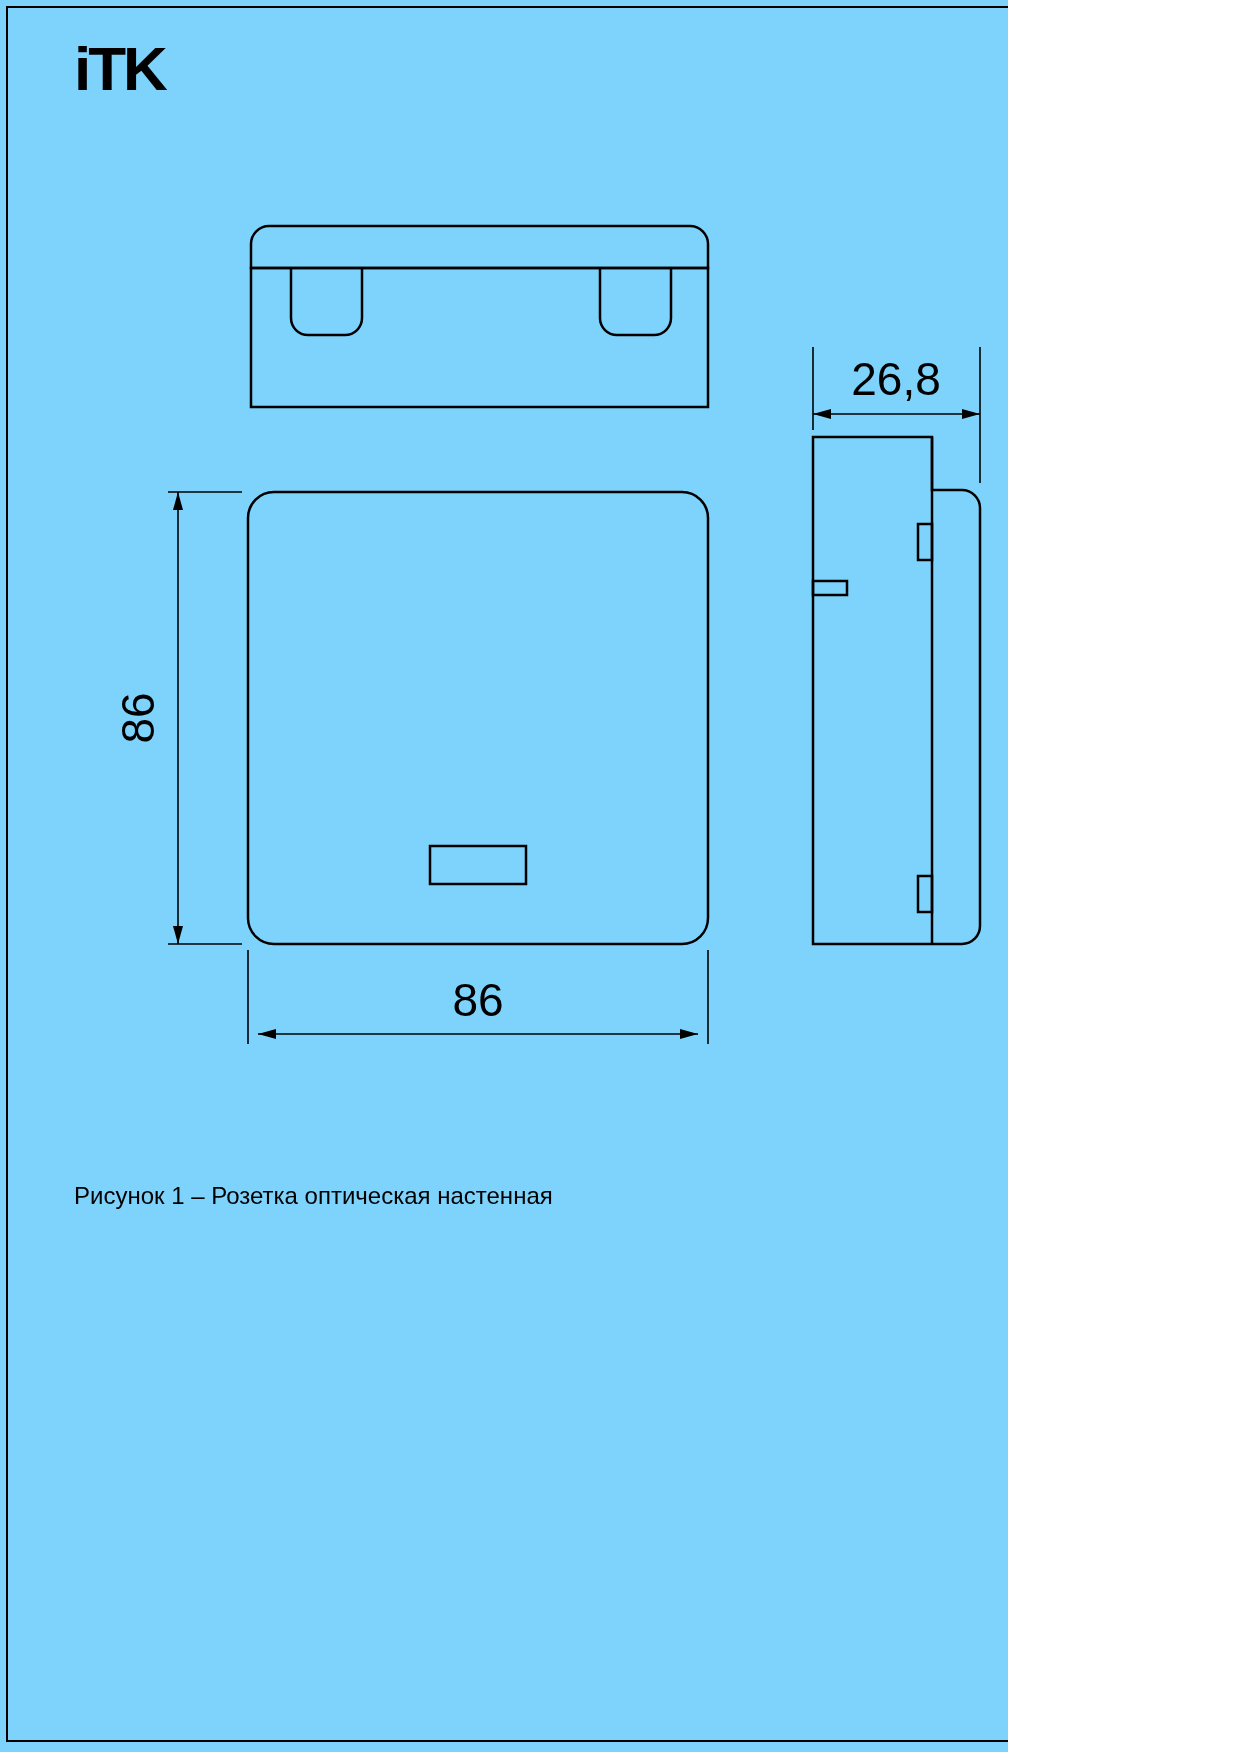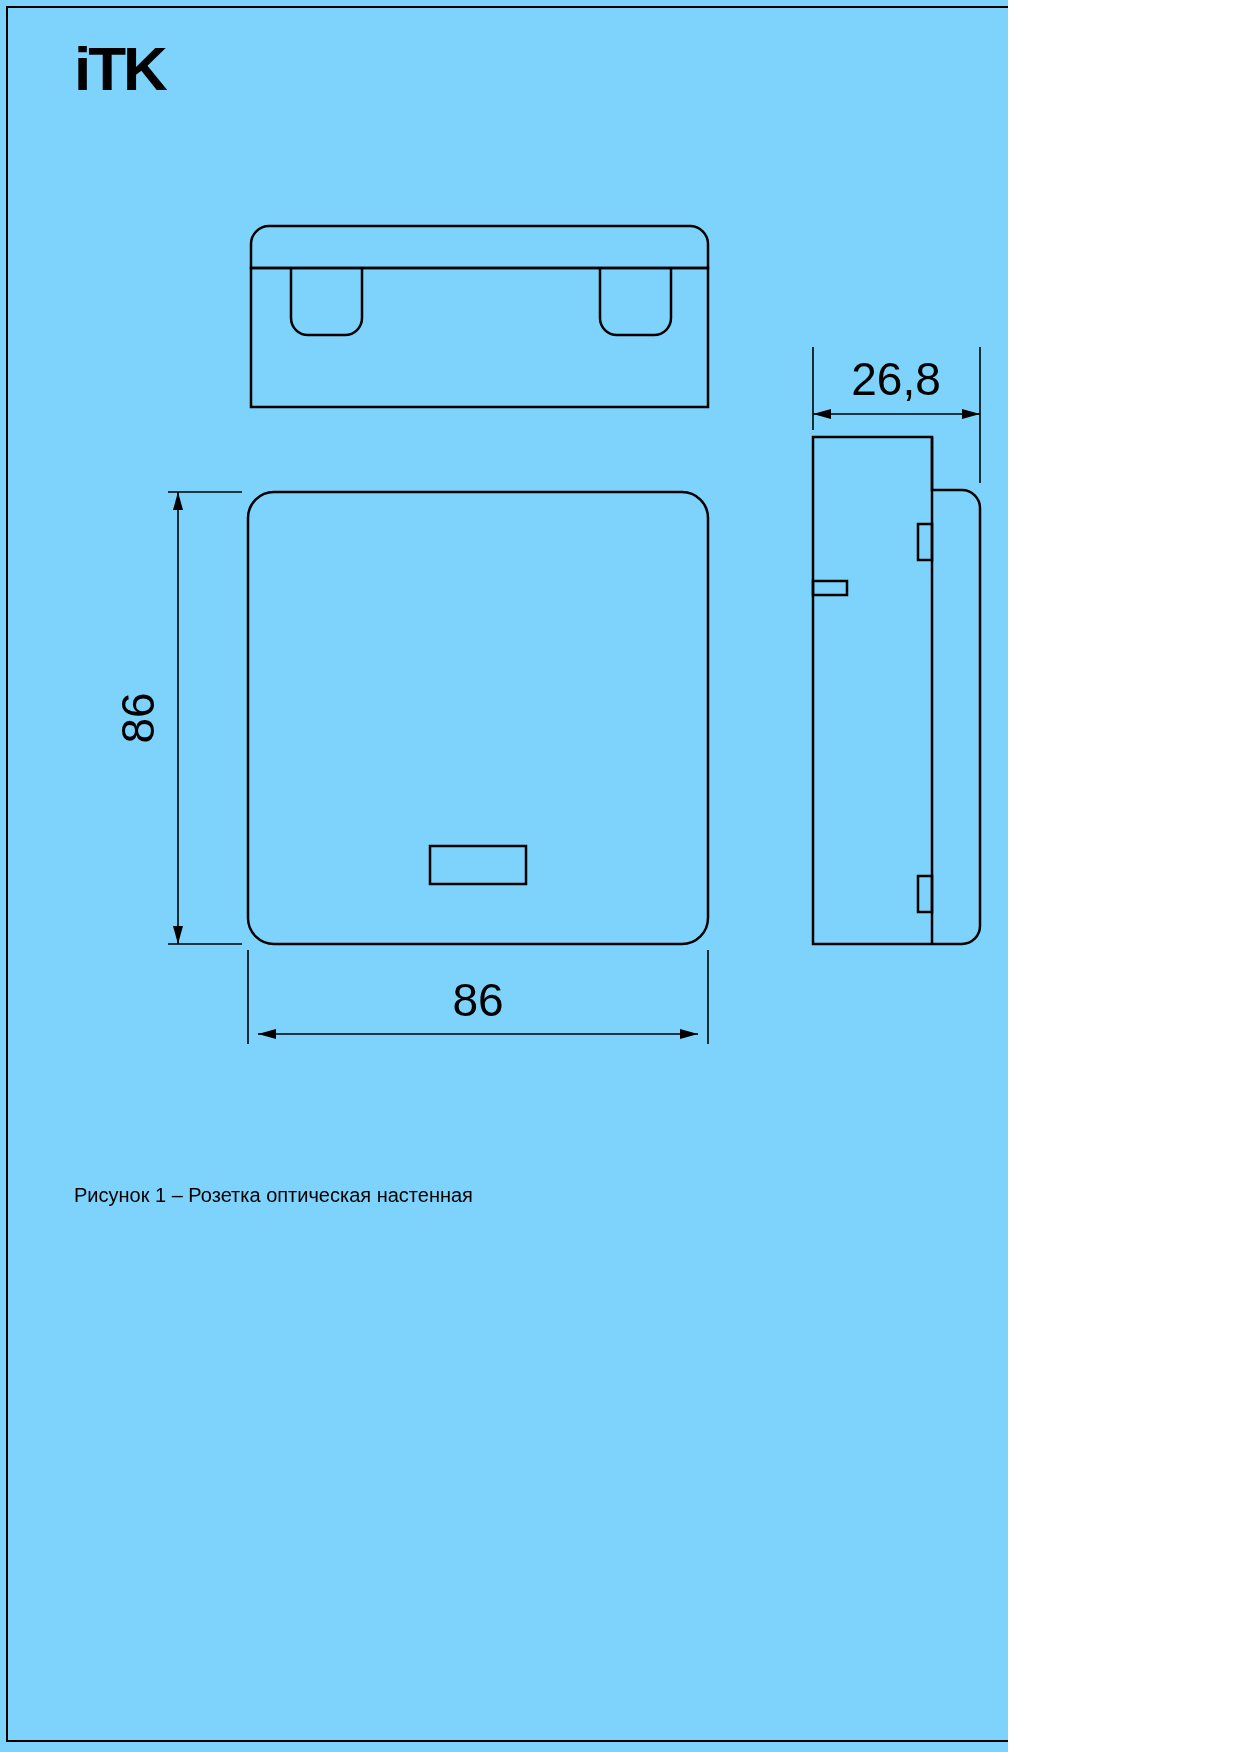--- a/index.html
+++ b/index.html
@@ -41,21 +41,21 @@
     position: absolute;
     left: 0;
     top: 0;
     width: 1244px;
     height: 1752px;
   }
   .caption {
     position: absolute;
     left: 74px;
     top: 1152px;
-    font-size: 20px;
+    font-size: 24px;
     line-height: 29px;
     white-space: pre-line;
   }
 </style>
 </head>
 <body>
 
 <div id="page">
 
   <div id="page-border"></div>

